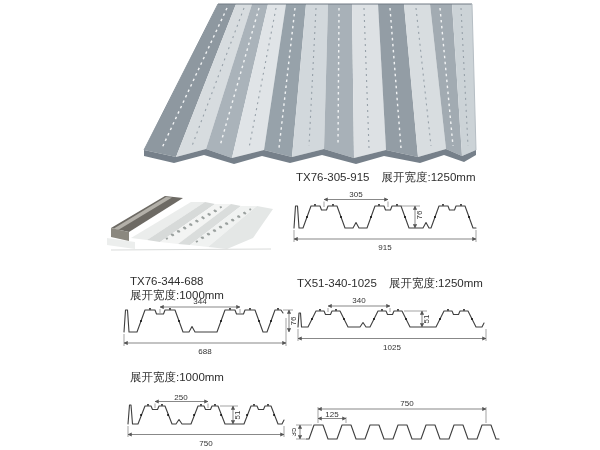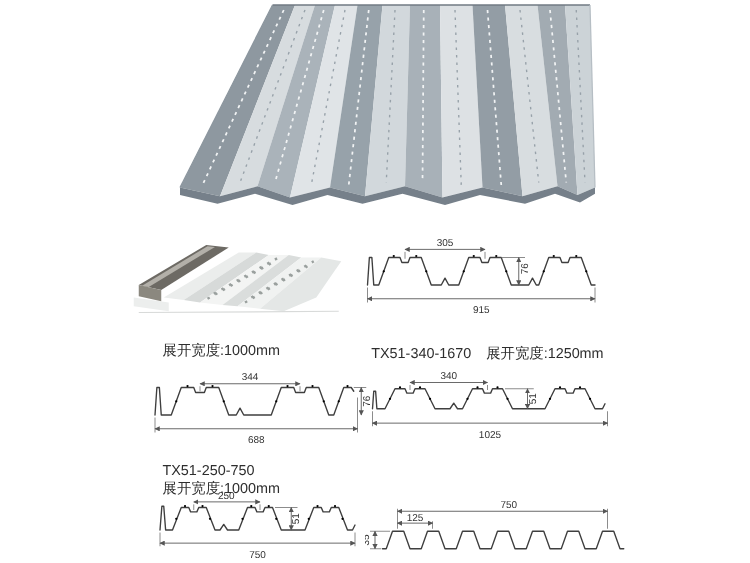--- a/index.html
+++ b/index.html
@@ -81,20 +81,23 @@
     <polygon points="8,42 26,46 26,55 8,51" fill="#8b887f"></polygon>
     <g stroke="#9aa09e" stroke-width="2" stroke-dasharray="2 5">
       <line x1="68" y1="49" x2="120" y2="20"></line>
       <line x1="63" y1="53" x2="115" y2="24"></line>
       <line x1="98" y1="52" x2="148" y2="23"></line>
       <line x1="93" y1="56" x2="143" y2="27"></line>
     </g>
     <line x1="8" y1="64" x2="168" y2="63" stroke="#d8dad9" stroke-width="1"></line>
   </svg>
 
+  <div class="abs title" style="left:296px;top:170px">
+    <span>TX76-305-915</span><span class="gap"></span><span>展开宽度:1250mm</span>
+  </div>
   <svg class="abs" style="left:289px;top:186px" width="190" height="66" viewBox="0 0 190 66">
     <path class="prof" d="M5,42 L6.5,20 L8.5,20 L10,42 L14,42 L22,20 L31,20 L32.5,24 L37.5,24 L39,20 L48,20 L56,42
       L64,42 L67,36.5 L70,42 L78,42 L86,20 L95,20 L96.5,24 L101.5,24 L103,20 L112,20 L120,42
       L128,42 L134,42 L137,36.5 L140,42 L142,42 L150,20 L159,20 L160.5,24 L165.5,24 L167,20 L176,20 L184,42 L187,42"></path>
     <g class="dots">
       <circle cx="18" cy="31" r="0.9"></circle>
         <circle cx="52" cy="31" r="0.9"></circle>
       <circle cx="82" cy="31" r="0.9"></circle>
         <circle cx="116" cy="31" r="0.9"></circle>
       <circle cx="146" cy="31" r="0.9"></circle>
@@ -113,20 +116,21 @@
     <line class="ext" x1="112" y1="20" x2="131" y2="20"></line>
     <line class="dim" x1="126" y1="20" x2="126" y2="42" marker-start="url(#arr)" marker-end="url(#arr)"></line>
     <text transform="rotate(-90 133 29)" x="133" y="29" text-anchor="middle">76</text>
     <line class="ext" x1="5" y1="44" x2="5" y2="56"></line>
     <line class="ext" x1="187" y1="44" x2="187" y2="56"></line>
     <line class="dim" x1="5" y1="53" x2="187" y2="53" marker-start="url(#arr)" marker-end="url(#arr)"></line>
     <text x="96" y="64" text-anchor="middle">915</text>
   </svg>
 
   <div class="abs title stacked" style="left:130px;top:274px">
+    <div>TX76-344-688</div>
     <div>展开宽度:1000mm</div>
   </div>
   <svg class="abs" style="left:119px;top:296px" width="182" height="60" viewBox="0 0 182 60">
     <path class="prof" d="M5,36 L6.5,14 L8.5,14 L10,36 L18,36 L26,14 L36,14 L37.5,18 L44.5,18 L46,14 L56,14 L64,36
       L70,36 L73,30.5 L76,36 L98,36 L106,14 L116,14 L117.5,18 L124.5,18 L126,14 L136,14 L144,36
       L148,36 L156,14 L162,14 L164,17"></path>
     <g class="dots">
       <circle cx="22" cy="25" r="0.9"></circle>
         <circle cx="60" cy="25" r="0.9"></circle>
       <circle cx="102" cy="25" r="0.9"></circle>
@@ -145,21 +149,21 @@
     <line class="ext" x1="164" y1="14" x2="174" y2="14"></line>
     <line class="dim" x1="170" y1="14" x2="170" y2="36" marker-start="url(#arr)" marker-end="url(#arr)"></line>
     <text transform="rotate(-90 177 25)" x="177" y="25" text-anchor="middle">76</text>
     <line class="ext" x1="5" y1="38" x2="5" y2="50"></line>
     <line class="ext" x1="167" y1="22" x2="167" y2="50"></line>
     <line class="dim" x1="5" y1="47" x2="167" y2="47" marker-start="url(#arr)" marker-end="url(#arr)"></line>
     <text x="86" y="58" text-anchor="middle">688</text>
   </svg>
 
   <div class="abs title" style="left:297px;top:276px">
-    <span>TX51-340-1670</span><span class="gap"></span><span>展开宽度:1250mm</span>
+    <span>TX51-340-1025</span><span class="gap"></span><span>展开宽度:1250mm</span>
   </div>
   <svg class="abs" style="left:293px;top:293px" width="202" height="62" viewBox="0 0 202 62">
     <path class="prof" d="M5,34 L6,20 L7.5,20 L8.5,34 L15,34 L23,18 L31,18 L32.5,21.5 L37.5,21.5 L39,18 L47,18 L55,34
       L67,34 L70,29.5 L73,34 L77,34 L85,18 L93,18 L94.5,21.5 L99.5,21.5 L101,18 L109,18 L117,34
       L143,34 L151,18 L159,18 L160.5,21.5 L165.5,21.5 L167,18 L175,18 L183,34 L189,34 L191,30"></path>
     <g class="dots">
       <circle cx="19" cy="26" r="0.9"></circle>
         <circle cx="51" cy="26" r="0.9"></circle>
       <circle cx="81" cy="26" r="0.9"></circle>
         <circle cx="113" cy="26" r="0.9"></circle>
@@ -179,21 +183,20 @@
     <line class="ext" x1="111" y1="18" x2="134" y2="18"></line>
     <line class="dim" x1="129" y1="18" x2="129" y2="34" marker-start="url(#arr)" marker-end="url(#arr)"></line>
     <text transform="rotate(-90 136 26)" x="136" y="26" text-anchor="middle">51</text>
     <line class="ext" x1="5" y1="36" x2="5" y2="48"></line>
     <line class="ext" x1="193" y1="36" x2="193" y2="48"></line>
     <line class="dim" x1="5" y1="45.5" x2="193" y2="45.5" marker-start="url(#arr)" marker-end="url(#arr)"></line>
     <text x="99" y="57" text-anchor="middle">1025</text>
   </svg>
 
   <div class="abs title stacked" style="left:130px;top:370px">
-    <div>TX51-250-750</div>
     <div>展开宽度:1000mm</div>
   </div>
   <svg class="abs" style="left:123px;top:392px" width="170" height="57" viewBox="0 0 170 57">
     <path class="prof" d="M5,32 L6.5,13 L8,13 L9.5,32 L15,32 L22,14 L28,14 L29.5,17.5 L34.5,17.5 L36,14 L42,14 L49,32
       L53,32 L56,27.5 L59,32 L68,32 L75,14 L81,14 L82.5,17.5 L87.5,17.5 L89,14 L95,14 L102,32
       L121,32 L128,14 L134,14 L135.5,17.5 L140.5,17.5 L142,14 L148,14 L155,32 L159,32 L161,28"></path>
     <g class="dots">
       <circle cx="18" cy="23" r="0.9"></circle>
         <circle cx="45" cy="23" r="0.9"></circle>
       <circle cx="71" cy="23" r="0.9"></circle>

